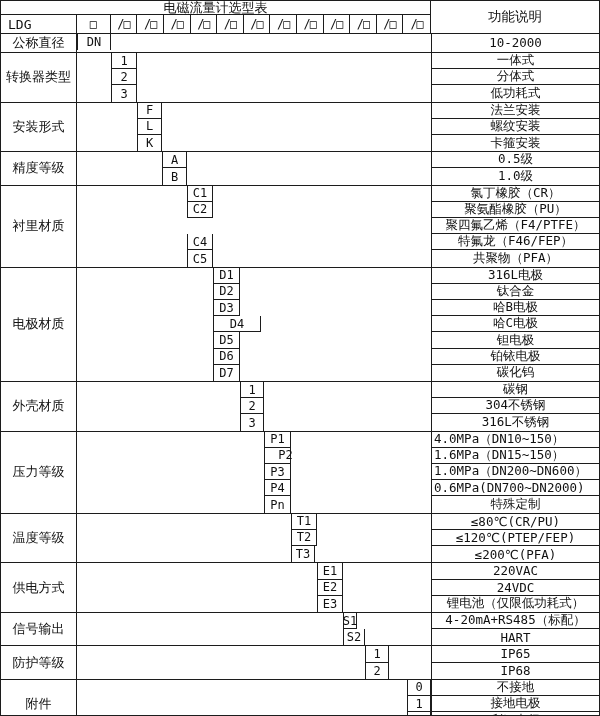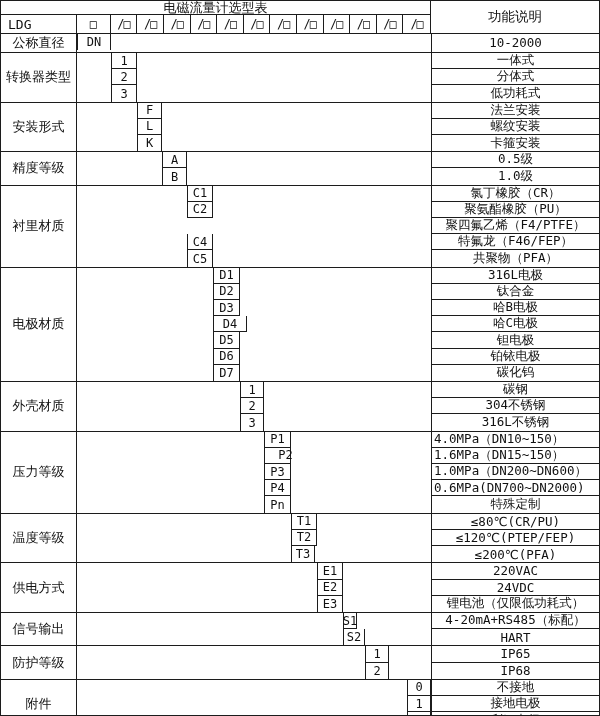--- a/index.html
+++ b/index.html
@@ -178,21 +178,21 @@
           <div class="mid-row">
             <div class="spacer" style="width: 136px;"></div>
             <div class="code-box" style="width: 27px;">D2</div>
           </div>
           <div class="mid-row">
             <div class="spacer" style="width: 136px;"></div>
             <div class="code-box" style="width: 27px;">D3</div>
           </div>
           <div class="mid-row">
             <div class="spacer" style="width: 136px;"></div>
-            <div class="code-box" style="width: 34px;">D4</div>
+            <div class="code-box" style="width: 48px;">D4</div>
           </div>
           <div class="mid-row">
             <div class="spacer" style="width: 136px;"></div>
             <div class="code-box" style="width: 27px;">D5</div>
           </div>
           <div class="mid-row">
             <div class="spacer" style="width: 136px;"></div>
             <div class="code-box" style="width: 27px;">D6</div>
           </div>
           <div class="mid-row">

